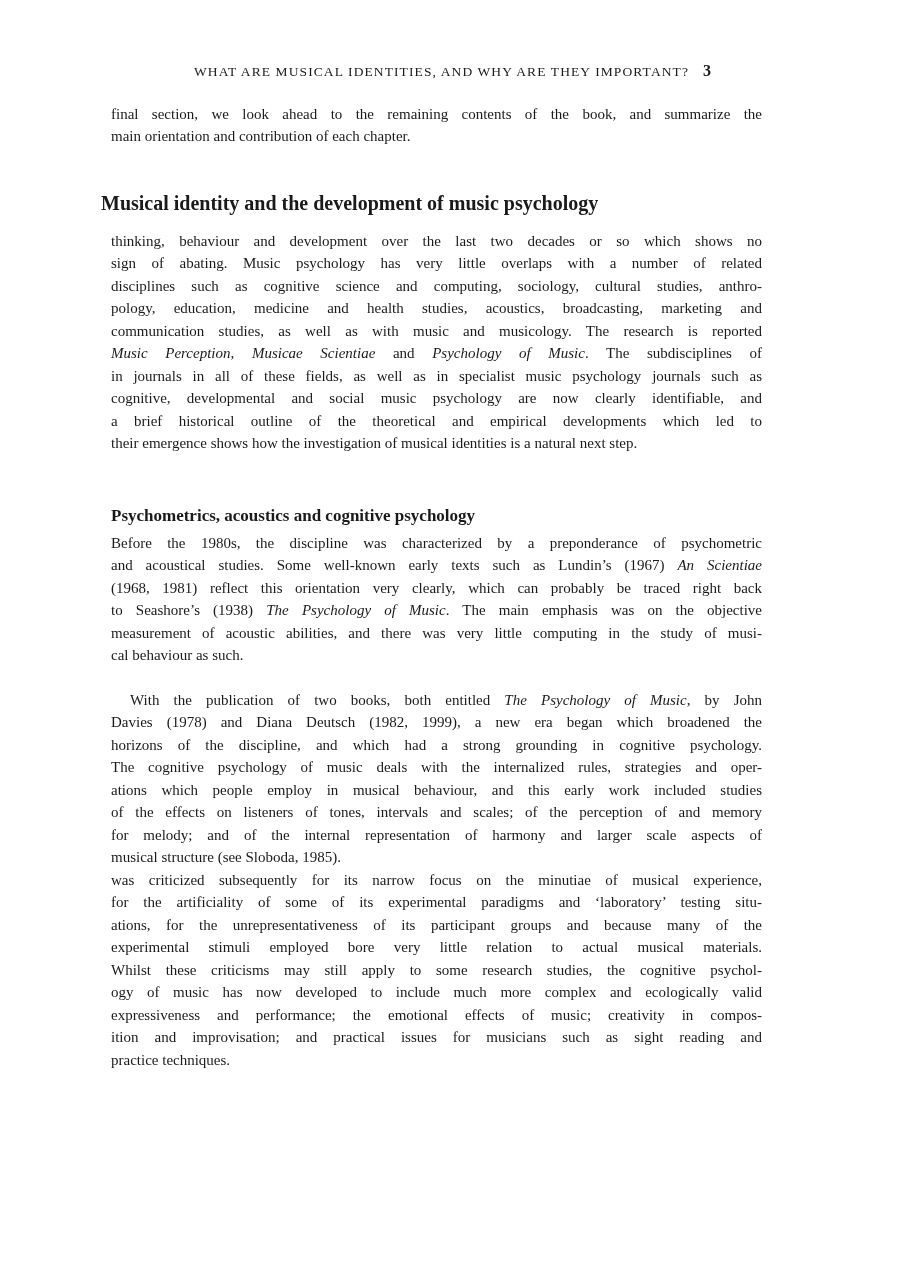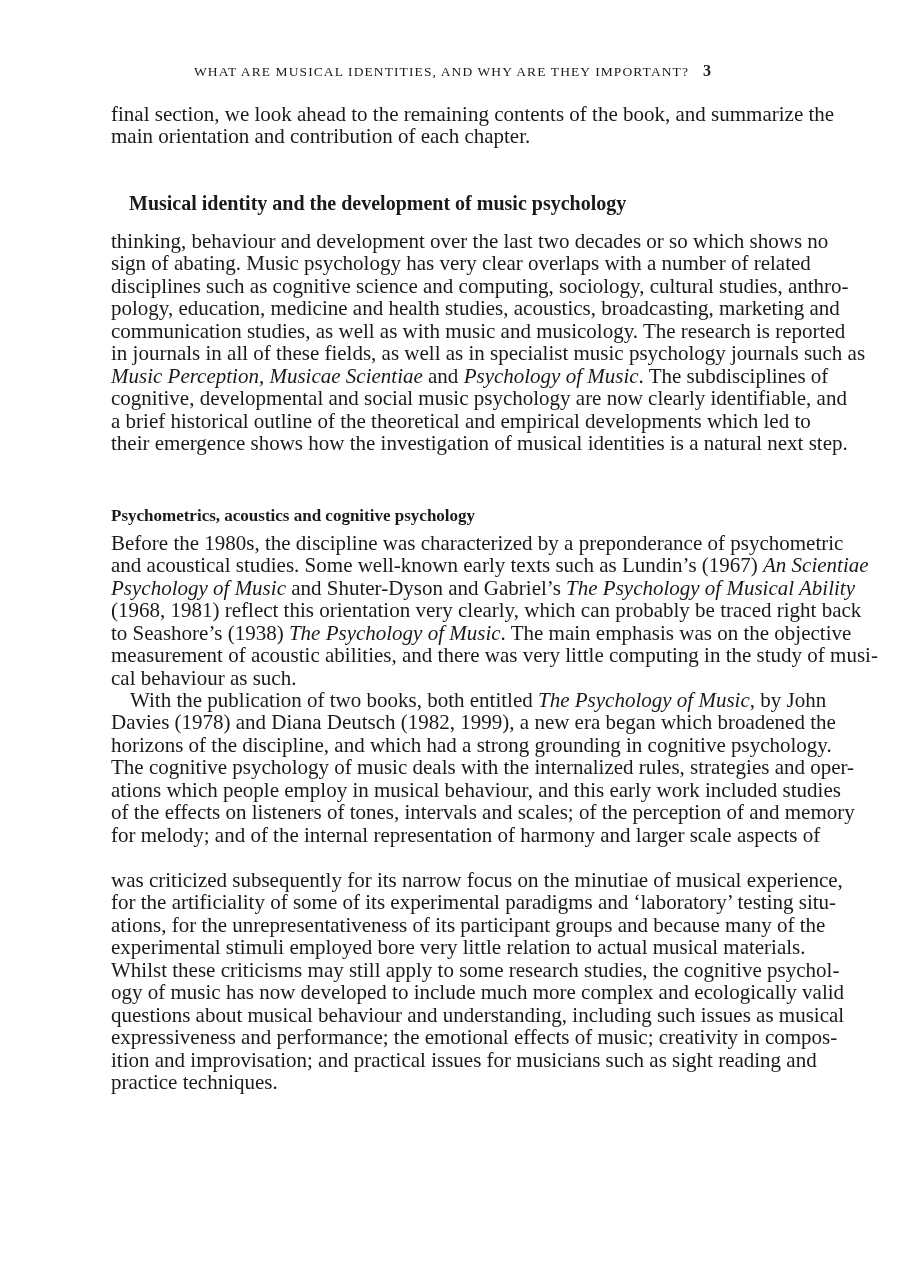--- a/index.html
+++ b/index.html
@@ -2,81 +2,80 @@
 <html><head>
 <meta charset="utf-8">
 <style>
   html, body { margin: 0; padding: 0; background: #ffffff; }
   body { width: 900px; height: 1286px; position: relative; overflow: hidden;
          font-family: "Liberation Serif", "DejaVu Serif", serif; color: #1a1a1a; }
   .running-head { position: absolute; top: 62px; left: 127px; width: 651px; text-align: center;
                   font-size: 13.5px; letter-spacing: 1.1px; }
   .running-head .folio { font-weight: bold; font-size: 16px; margin-left: 14px; letter-spacing: 0; }
   .block { position: absolute; left: 111px; width: 651px; }
-  .line { font-size: 21px; line-height: 22.45px; height: 22.45px; white-space: nowrap;
+  .line { font-size: 15px; line-height: 22.45px; height: 22.45px; white-space: nowrap;
           text-align: justify; text-align-last: justify; }
   .line.last { text-align-last: left; }
   .line.indent { text-indent: 19px; }
-  .h2 { position: absolute; left: 129px; font-weight: bold; font-size: 20px; }
+  .h2 { position: absolute; left: 101px; font-weight: bold; font-size: 20px; }
   .h3 { position: absolute; left: 111px; font-weight: bold; font-size: 17px; }
   i { font-style: italic; }
 </style>
 </head>
 <body>
 
 <div class="running-head">
   <span>WHAT ARE MUSICAL IDENTITIES, AND WHY ARE THEY IMPORTANT?</span><span class="folio">3</span>
 </div>
 
 <div class="block" style="top:103px">
   <div class="line">final section, we look ahead to the remaining contents of the book, and summarize the</div>
   <div class="line last">main orientation and contribution of each chapter.</div>
 </div>
 
 <div class="h2" style="top:192px">Musical identity and the development of music psychology</div>
 
 <div class="block" style="top:230px">
   <div class="line">thinking, behaviour and development over the last two decades or so which shows no</div>
-  <div class="line">sign of abating. Music psychology has very clear overlaps with a number of related</div>
+  <div class="line">sign of abating. Music psychology has very little overlaps with a number of related</div>
   <div class="line">disciplines such as cognitive science and computing, sociology, cultural studies, anthro-</div>
   <div class="line">pology, education, medicine and health studies, acoustics, broadcasting, marketing and</div>
   <div class="line">communication studies, as well as with music and musicology. The research is reported</div>
+  <div class="line"><i>Music Perception</i><span>, </span><i>Musicae Scientiae</i><span> and </span><i>Psychology of Music</i><span>. The subdisciplines of</span></div>
   <div class="line">in journals in all of these fields, as well as in specialist music psychology journals such as</div>
-  <div class="line"><i>Music Perception</i><span>, </span><i>Musicae Scientiae</i><span> and </span><i>Psychology of Music</i><span>. The subdisciplines of</span></div>
   <div class="line">cognitive, developmental and social music psychology are now clearly identifiable, and</div>
   <div class="line">a brief historical outline of the theoretical and empirical developments which led to</div>
   <div class="line last">their emergence shows how the investigation of musical identities is a natural next step.</div>
 </div>
 
 <div class="h3" style="top:506px">Psychometrics, acoustics and cognitive psychology</div>
 
 <div class="block" style="top:532px">
   <div class="line">Before the 1980s, the discipline was characterized by a preponderance of psychometric</div>
   <div class="line"><span>and acoustical studies. Some well-known early texts such as Lundin’s (1967) </span><i>An Scientiae</i></div>
-  <div class="line"><i>Psychology of Music</i><span> and Shuter-Dyson and Gabriel’s </span><i>The Psychology of Musical Ability</i></div>
   <div class="line">(1968, 1981) reflect this orientation very clearly, which can probably be traced right back</div>
   <div class="line"><span>to Seashore’s (1938) </span><i>The Psychology of Music</i><span>. The main emphasis was on the objective</span></div>
   <div class="line">measurement of acoustic abilities, and there was very little computing in the study of musi-</div>
   <div class="line last">cal behaviour as such.</div>
 </div>
 
 <div class="block" style="top:689px">
   <div class="line indent"><span>With the publication of two books, both entitled </span><i>The Psychology of Music</i><span>, by John</span></div>
   <div class="line">Davies (1978) and Diana Deutsch (1982, 1999), a new era began which broadened the</div>
   <div class="line">horizons of the discipline, and which had a strong grounding in cognitive psychology.</div>
   <div class="line">The cognitive psychology of music deals with the internalized rules, strategies and oper-</div>
   <div class="line">ations which people employ in musical behaviour, and this early work included studies</div>
   <div class="line">of the effects on listeners of tones, intervals and scales; of the perception of and memory</div>
   <div class="line">for melody; and of the internal representation of harmony and larger scale aspects of</div>
+  <div class="line last">musical structure (see Sloboda, 1985).</div>
 </div>
 
 <div class="block" style="top:869px">
   <div class="line">was criticized subsequently for its narrow focus on the minutiae of musical experience,</div>
   <div class="line">for the artificiality of some of its experimental paradigms and ‘laboratory’ testing situ-</div>
   <div class="line">ations, for the unrepresentativeness of its participant groups and because many of the</div>
   <div class="line">experimental stimuli employed bore very little relation to actual musical materials.</div>
   <div class="line">Whilst these criticisms may still apply to some research studies, the cognitive psychol-</div>
   <div class="line">ogy of music has now developed to include much more complex and ecologically valid</div>
-  <div class="line">questions about musical behaviour and understanding, including such issues as musical</div>
   <div class="line">expressiveness and performance; the emotional effects of music; creativity in compos-</div>
   <div class="line">ition and improvisation; and practical issues for musicians such as sight reading and</div>
   <div class="line last">practice techniques.</div>
 </div>
 
 </body></html>

